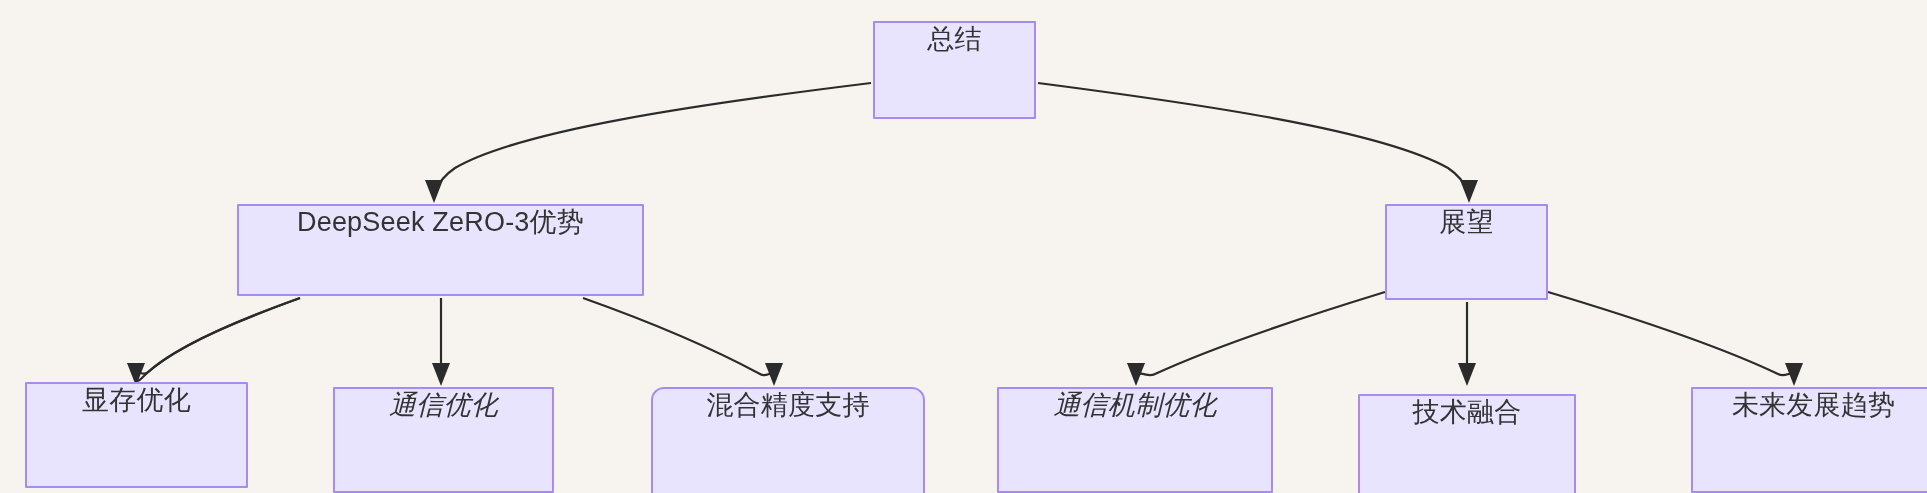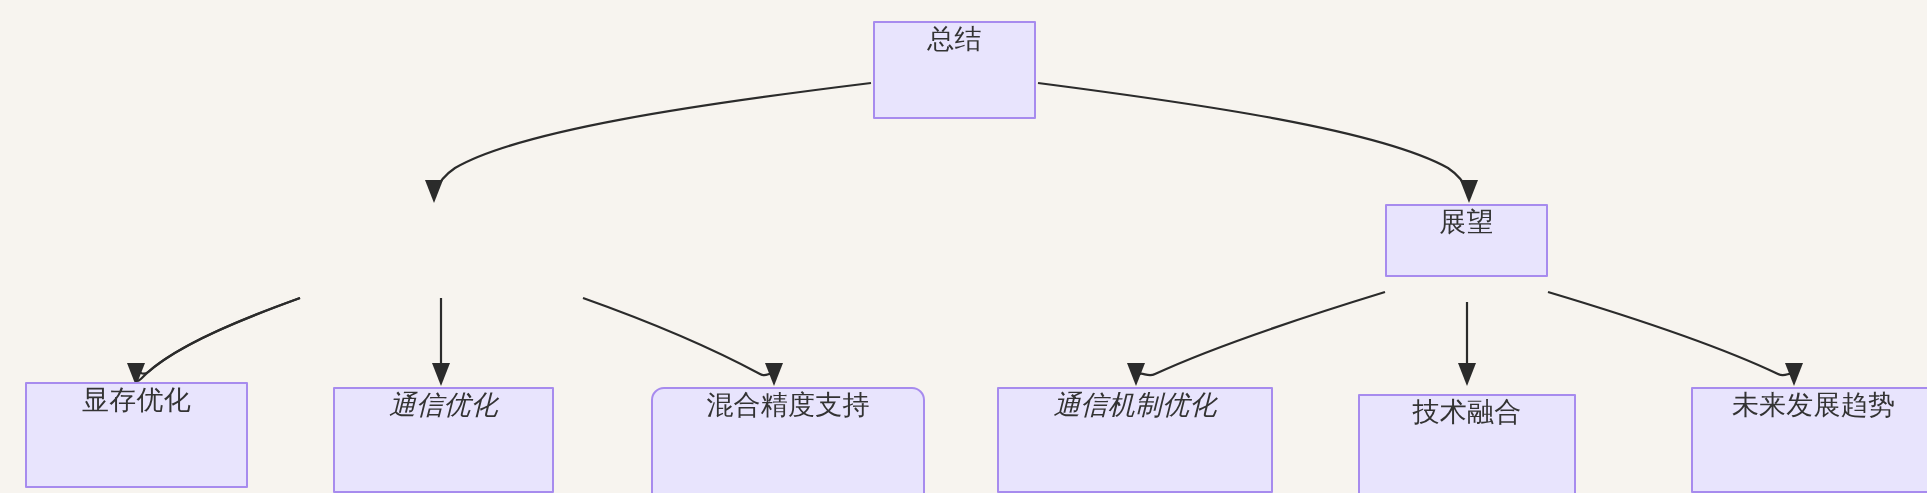--- a/index.html
+++ b/index.html
@@ -51,21 +51,21 @@
   .node-label {
     color: #333333;
     font-size: 27px;
     line-height: 1.25;
     letter-spacing: 0.2px;
     white-space: nowrap;
     font-family: "Liberation Sans", "DejaVu Sans", sans-serif;
   }
   .node-root   { left: 873px;  top: 21px;  width: 163px; height: 98px; }
   .node-l2a    { left: 237px;  top: 204px; width: 407px; height: 92px; }
-  .node-l2b    { left: 1385px; top: 204px; width: 163px; height: 73px; }
+  .node-l2b    { left: 1385px; top: 204px; width: 163px; height: 96px; }
   .node-l3-1   { left: 25px;   top: 382px; width: 223px; height: 106px; }
   .node-l3-2   { left: 333px;  top: 387px; width: 221px; height: 106px; font-style: italic; }
   .node-l3-3   { left: 651px;  top: 387px; width: 274px; height: 118px; border-radius: 13px; }
   .node-l3-4   { left: 997px;  top: 387px; width: 276px; height: 106px; font-style: italic; }
   .node-l3-5   { left: 1358px; top: 387px; width: 218px; height: 120px; margin-top: 7px; }
   .node-l3-6   { left: 1663px; top: 387px; width: 245px; height: 106px; margin-left: 28px; }
 </style>
 </head>
 <body>
 
@@ -112,20 +112,23 @@
     <g>
       <path class="edge-path" d="M 1548,292 C 1625,315 1715,344 1778,374 C 1786,378 1791,370 1793,376"></path>
       <polygon class="arrow-head" points="1794,386 1785,363 1803,363"></polygon>
     </g>
   </svg>
 
   <div class="node-box node-root">
     <span class="node-label">总结</span>
   </div>
 
+  <div class="node-box node-l2a">
+    <span class="node-label">DeepSeek ZeRO-3优势</span>
+  </div>
 
   <div class="node-box node-l2b">
     <span class="node-label">展望</span>
   </div>
 
   <div class="node-box node-l3-1">
     <span class="node-label">显存优化</span>
   </div>
 
   <div class="node-box node-l3-2">

